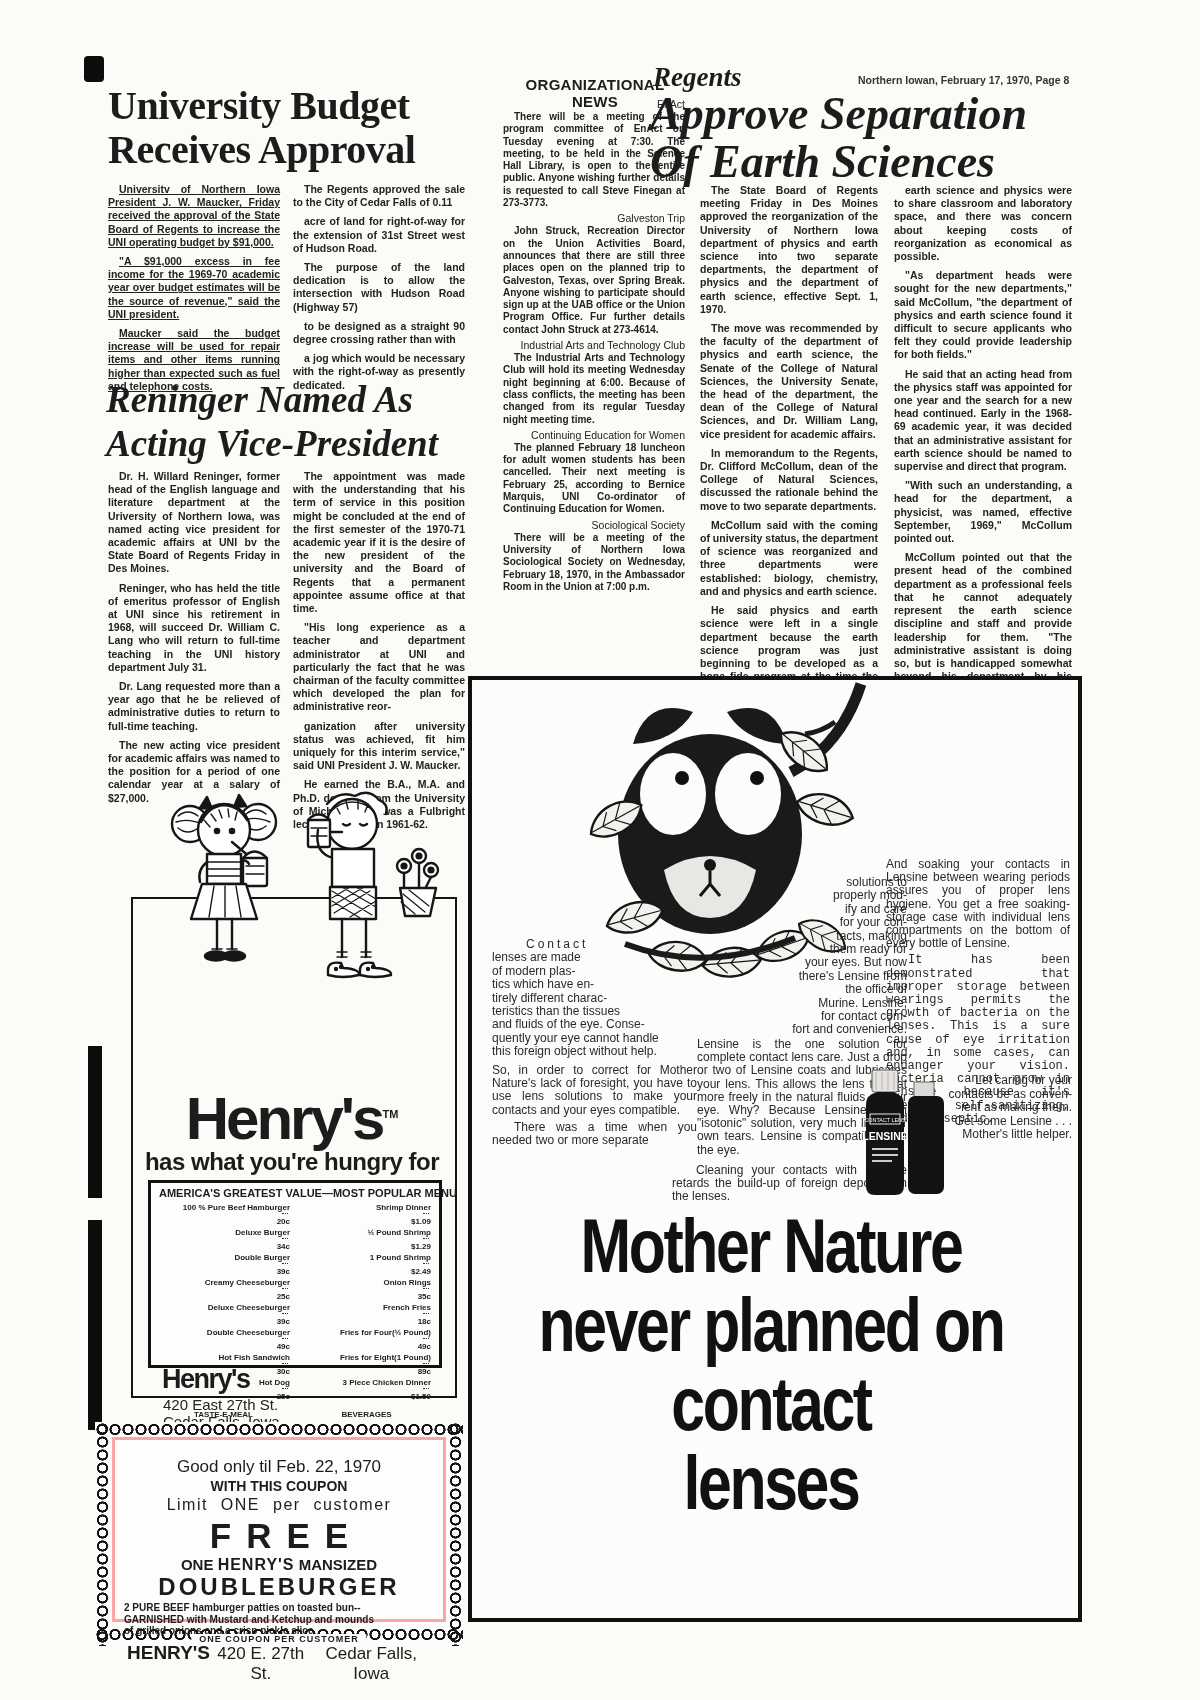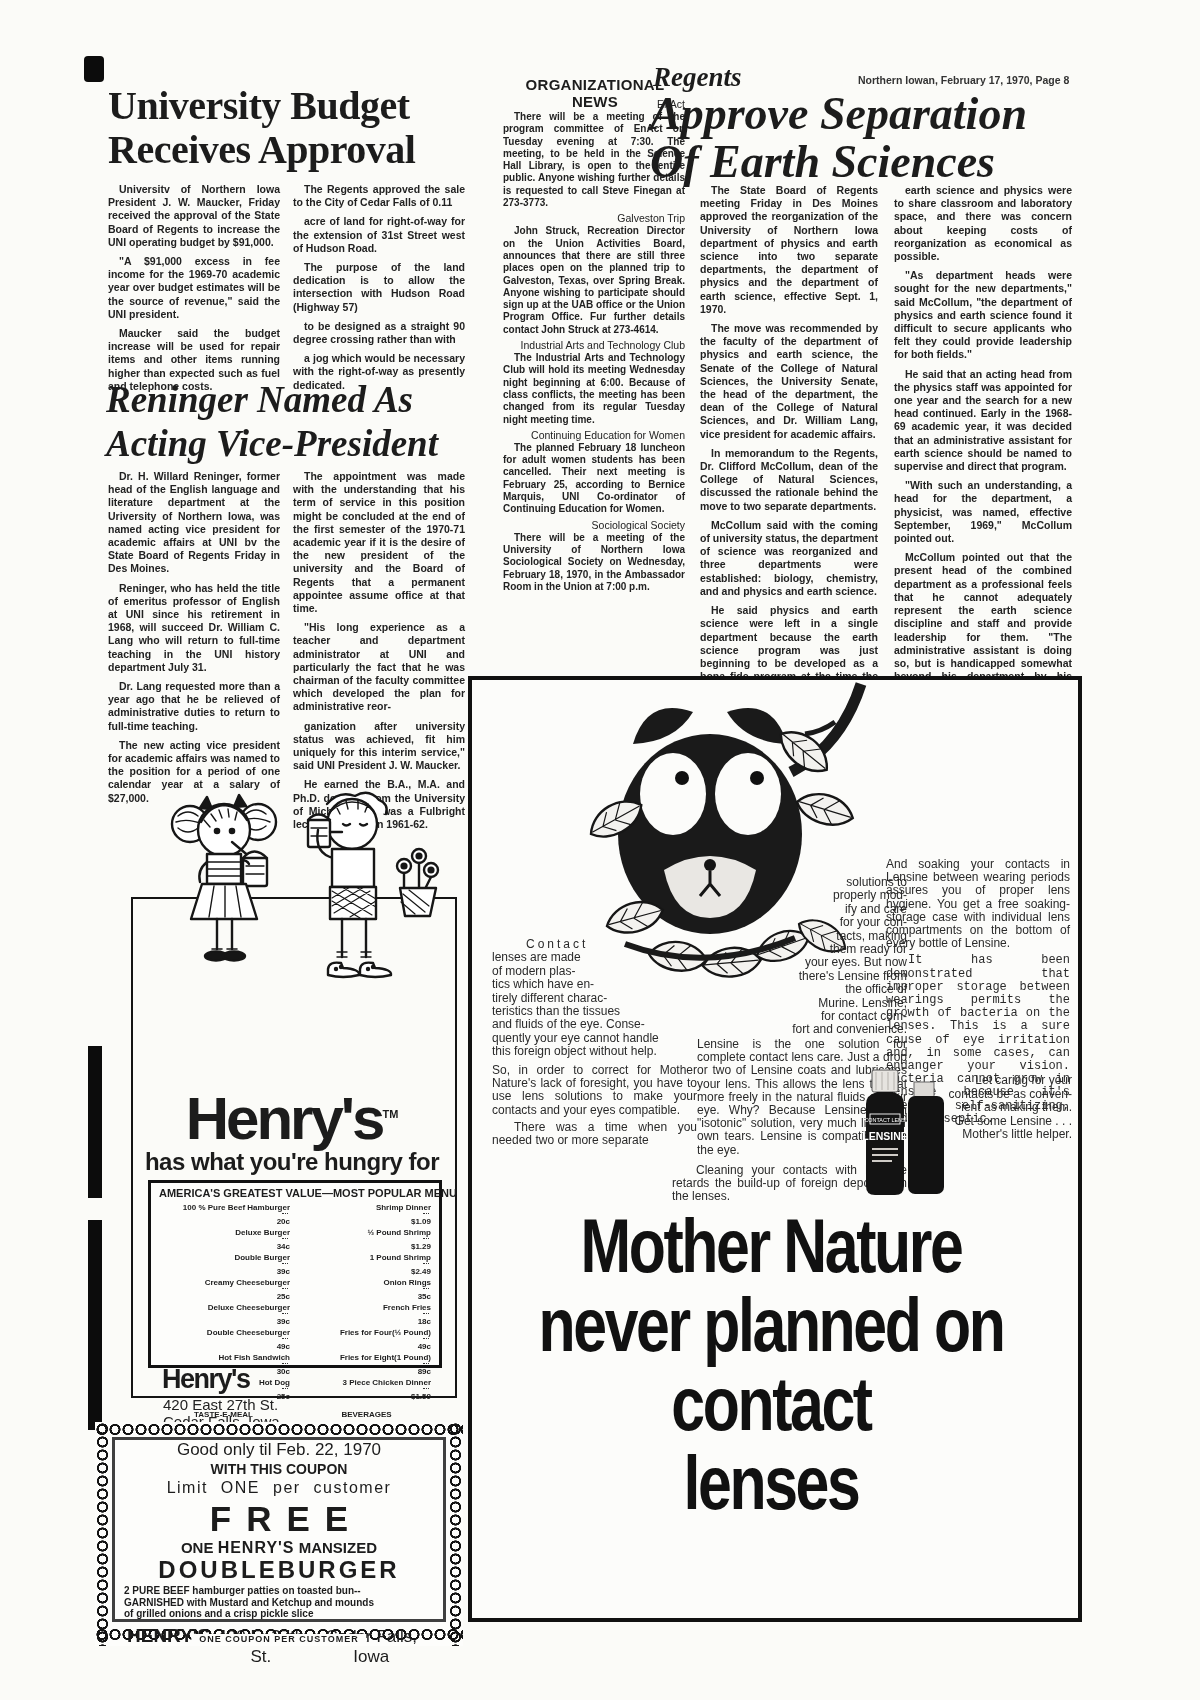--- a/index.html
+++ b/index.html
@@ -38,22 +38,22 @@
   .henrys-small{font-size:27px;font-weight:bold;letter-spacing:-1.5px;}
   .addr{font-size:15px;color:#222;}
   
   .coupon{background:#fdfdfb;}
   .scallop-h{position:absolute;left:0;right:0;height:15px;
     background-image:radial-gradient(circle at 7px 7.5px, rgba(0,0,0,0) 3.4px, #131313 3.6px 5.4px, rgba(0,0,0,0) 5.8px);
     background-size:13px 15px;background-repeat:repeat-x;}
   .scallop-v{position:absolute;top:0;bottom:0;width:15px;
     background-image:radial-gradient(circle at 7.5px 7px, rgba(0,0,0,0) 3.4px, #131313 3.6px 5.4px, rgba(0,0,0,0) 5.8px);
     background-size:15px 13px;background-repeat:repeat-y;}
-  .coupon-inner{position:absolute;left:17px;right:17px;top:15px;bottom:24px;border:3px solid #404040;
-    text-align:center;padding-top:0;}
+  .coupon-inner{position:absolute;left:17px;right:17px;top:15px;bottom:24px;border:3px solid #fca5a5;
+    text-align:center;padding-top:17px;}
   .c-valid{font-size:17px;}
   .c-with{font-size:14px;font-weight:bold;margin-top:1px;}
   .c-limit{font-size:16px;letter-spacing:1.5px;word-spacing:7px;margin-top:2px;}
   .c-free{font-size:35px;font-weight:bold;letter-spacing:15px;line-height:37px;margin-top:3px;text-indent:15px;}
   .c-one{font-size:15px;font-weight:bold;margin-top:2px;}
   .c-one .c-brand{font-size:16px;letter-spacing:1px;}
   .c-product{font-size:24px;font-weight:bold;letter-spacing:3px;line-height:25px;}
   .c-desc{font-size:10px;font-weight:bold;line-height:11.5px;text-align:left;width:310px;margin:3px auto 0 auto;}
   .c-store-row{display:flex;justify-content:space-between;align-items:baseline;padding:0 12px;margin-top:5px;}
   .c-store{font-size:19px;font-weight:bold;}
@@ -81,21 +81,21 @@
   <div class="abs artifact" style="left:84px;top:56px;width:20px;height:26px;border-radius:4px;"></div>
   <div class="abs artifact" style="left:88px;top:1046px;width:14px;height:152px;"></div>
   <div class="abs artifact" style="left:88px;top:1220px;width:14px;height:210px;"></div>
 
   <div class="abs masthead" style="left:858px;top:74px;width:240px;">Northern Iowan, February 17, 1970, Page 8</div>
 
   <div class="abs serif head-budget" style="left:108px;top:84px;width:370px;">
     <div>University Budget</div>
     <div>Receives Approval</div>
   </div>
-  <div class="abs newsbody" style="left:108px;top:183px;width:172px;">
+  <div class="abs newsbody" style="left:108px;top:183px;width:172px;text-decoration:underline;">
 
   <p class="para">Universitv of Northern Iowa President J. W. Maucker, Friday received the approval of the State Board of Regents to increase the UNI operating budget by $91,000.</p>
       <p class="para">"A $91,000 excess in fee income for the 1969-70 academic year over budget estimates will be the source of revenue," said the UNI president.</p>
       <p class="para">Maucker said the budget increase will be used for repair items and other items running higher than expected such as fuel and telephone costs.</p>
     </div>
   <div class="abs newsbody" style="left:293px;top:183px;width:172px;">
 
   <p class="para">The Regents approved the sale to the City of Cedar Falls of 0.11</p>
       <p class="para">acre of land for right-of-way for the extension of 31st Street west of Hudson Road.</p>
       <p class="para">The purpose of the land dedication is to allow the intersection with Hudson Road (Highway 57)</p>

